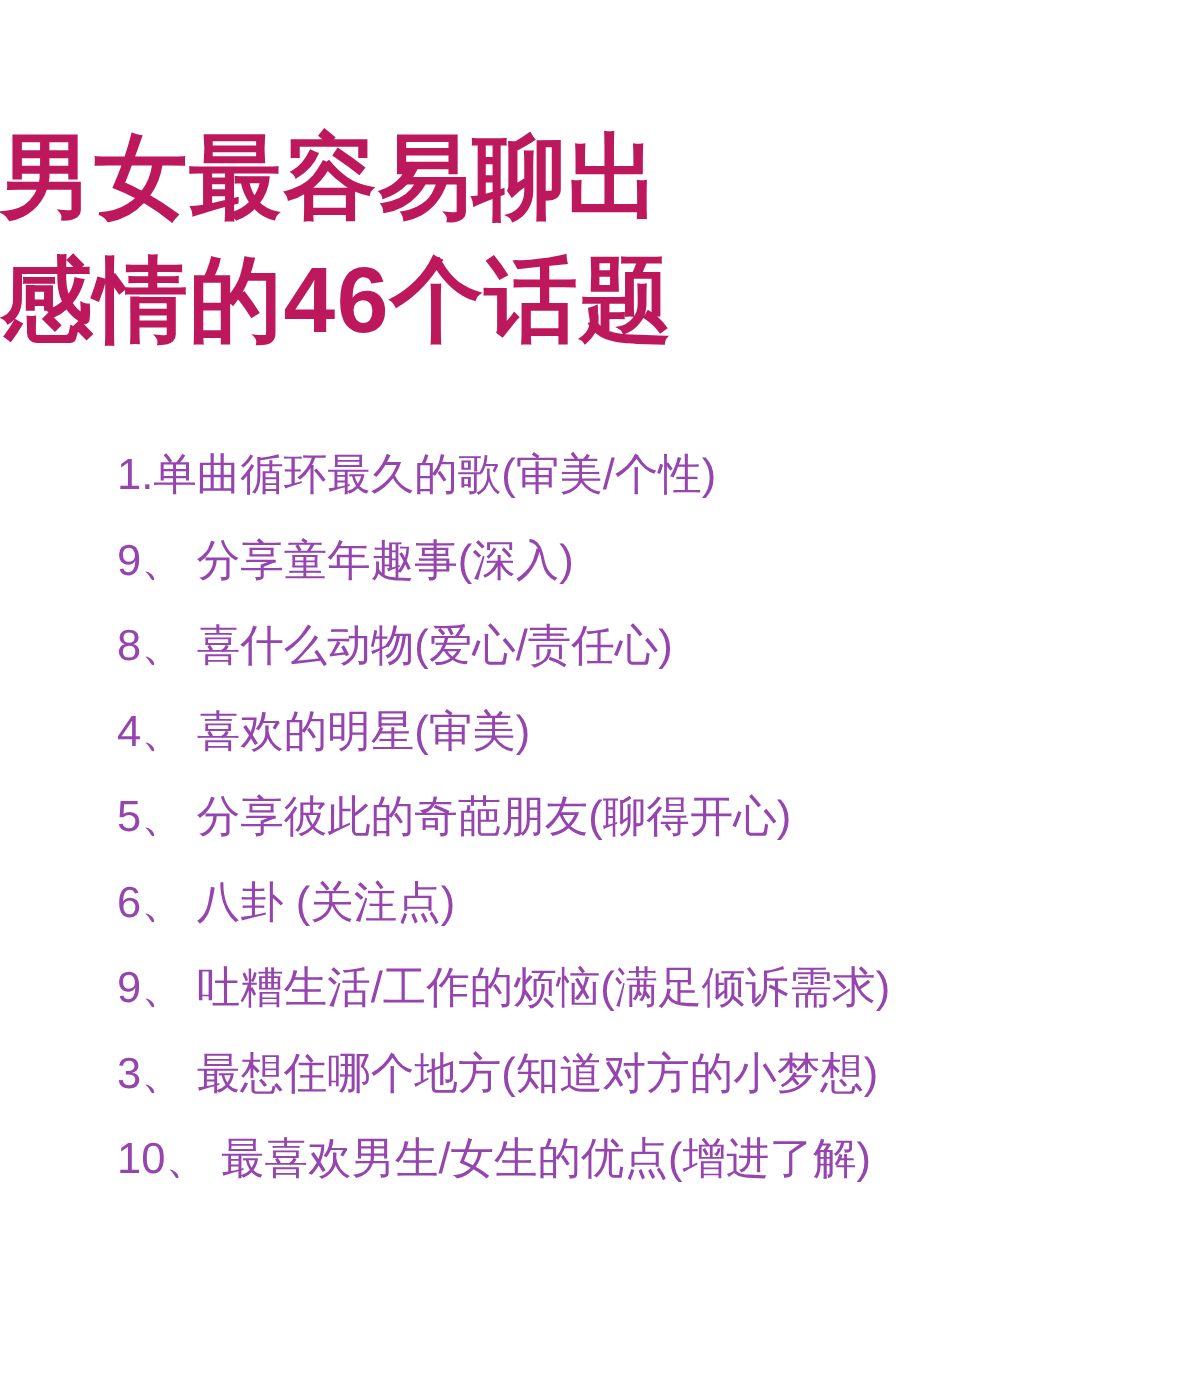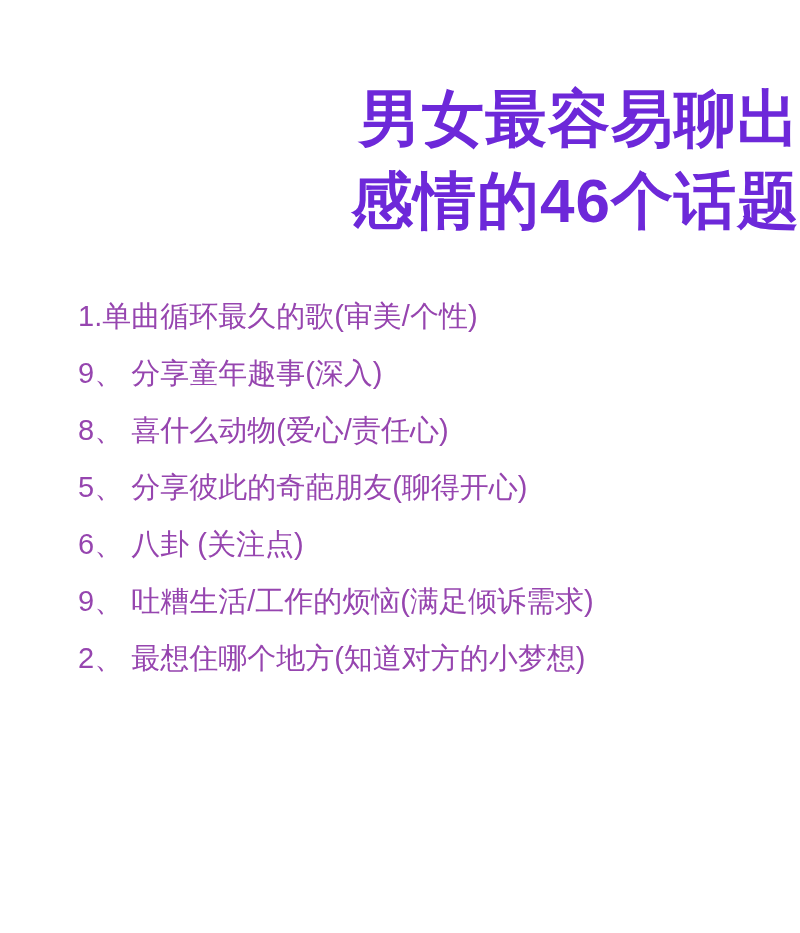--- a/index.html
+++ b/index.html
@@ -12,25 +12,25 @@
     font-family: "Liberation Sans", "DejaVu Sans", sans-serif;
   }
   .poster {
     position: relative;
     width: 800px;
     height: 933px;
     background: #ffffff;
   }
   .title {
     margin-top: 78px;
-    text-align: right;
+    text-align: left;
     font-size: 62px;
     line-height: 82px;
     font-weight: 700;
-    color: #6d28d9;
+    color: #be185d;
     letter-spacing: 1px;
   }
   .topic-list {
     margin: 46px 0 0 0;
     padding: 0 20px 0 78px;
     list-style: none;
     font-size: 29px;
     color: #9645af;
   }
   .topic-list li {
@@ -47,19 +47,21 @@
 <div class="poster">
   <div class="title">
     <div>男女最容易聊出</div>
     <div>感情的46个话题</div>
   </div>
 
   <ul class="topic-list">
     <li>1.单曲循环最久的歌(审美/个性)</li>
     <li>9、 分享童年趣事(深入)</li>
     <li>8、 喜什么动物(爱心/责任心)</li>
+    <li>4、 喜欢的明星(审美)</li>
     <li>5、 分享彼此的奇葩朋友(聊得开心)</li>
     <li>6、 八卦 (关注点)</li>
     <li>9、 吐糟生活/工作的烦恼(满足倾诉需求)</li>
-    <li>2、 最想住哪个地方(知道对方的小梦想)</li>
+    <li>3、 最想住哪个地方(知道对方的小梦想)</li>
+    <li>10、 最喜欢男生/女生的优点(增进了解)</li>
   </ul>
 
 </div>
 
 </body></html>

